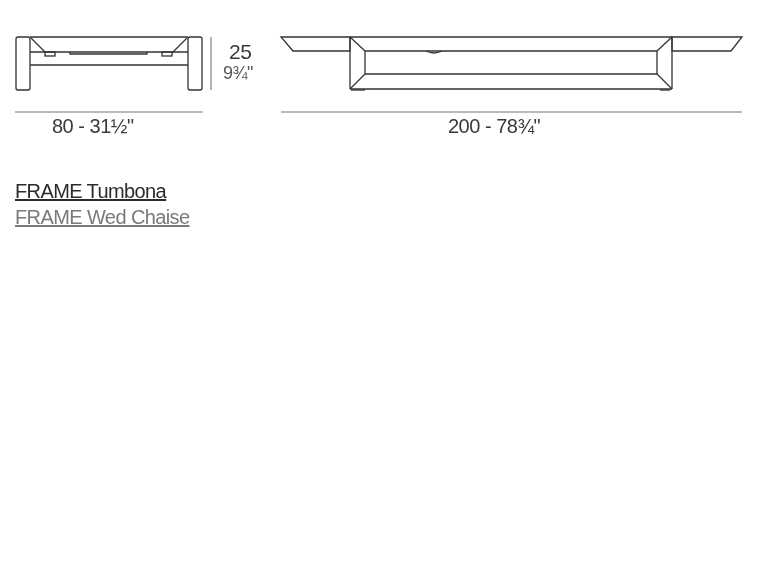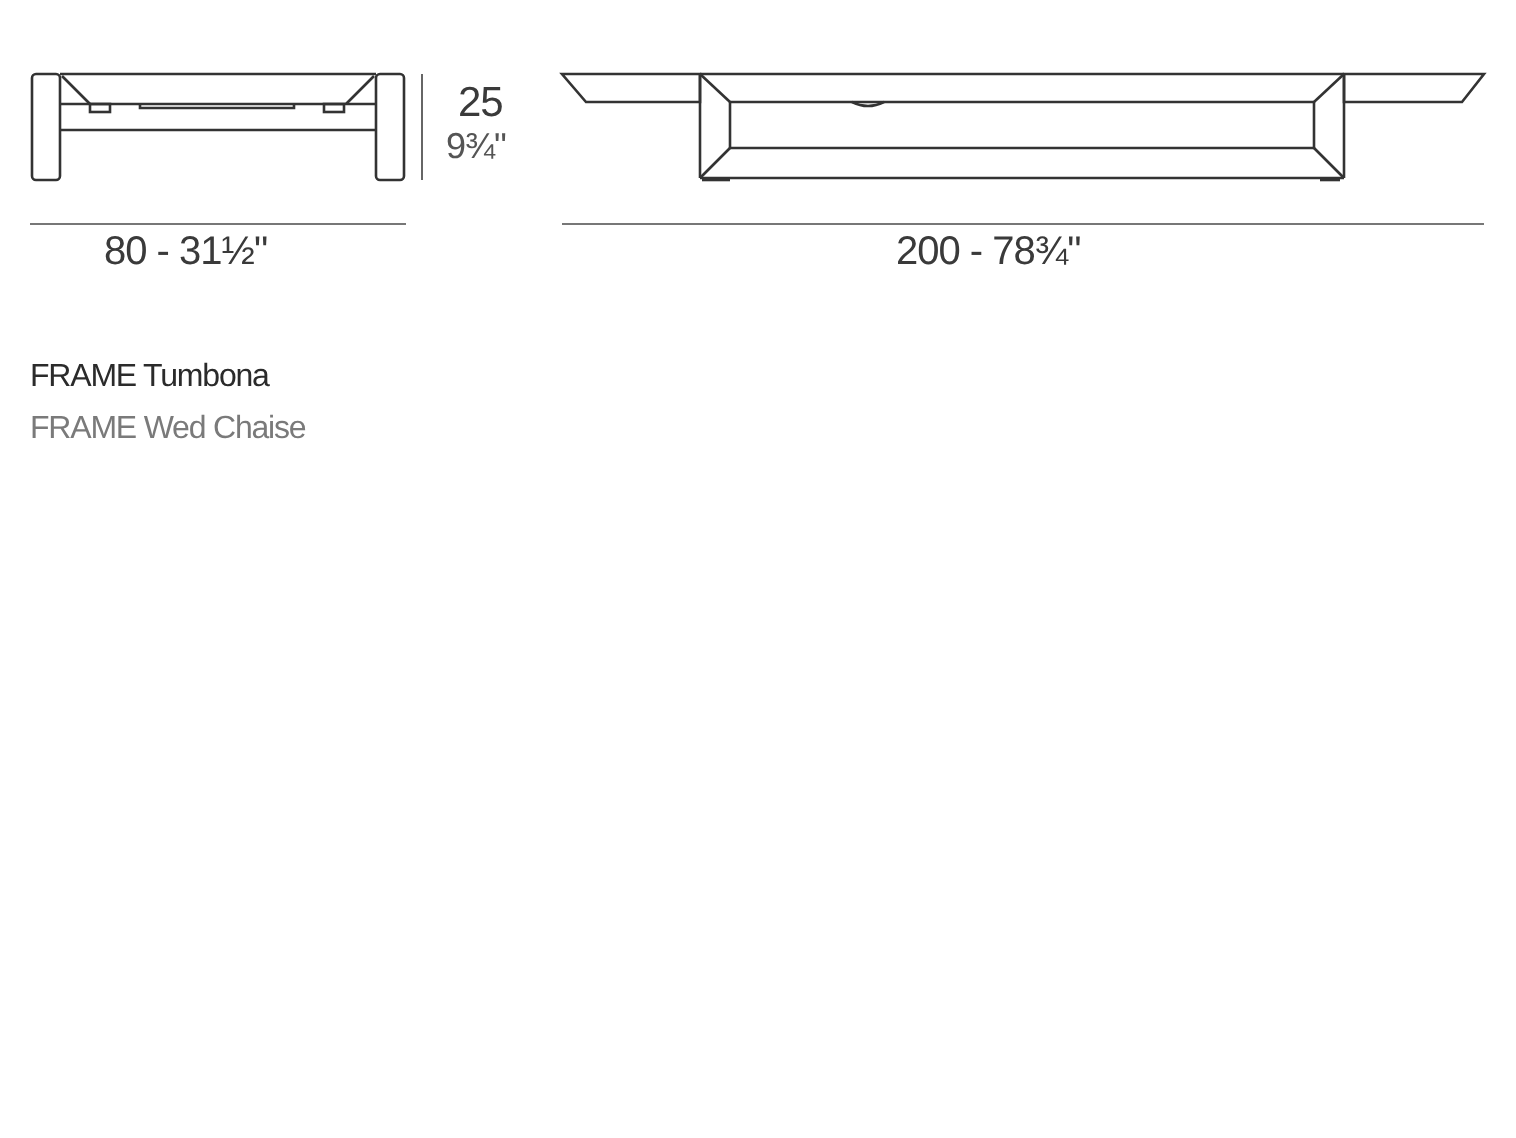--- a/index.html
+++ b/index.html
@@ -5,21 +5,21 @@
   html, body { margin:0; padding:0; background:#ffffff; }
   body { width:758px; height:569px; position:relative; overflow:hidden;
          font-family:"Liberation Sans", sans-serif; color:#333; }
   .drawing { position:absolute; left:0; top:0; }
   .dim { position:absolute; font-family:"Liberation Sans", sans-serif;
          font-weight:300; color:#3a3a3a; white-space:nowrap; letter-spacing:-0.5px; }
   .dim-width-small { left:52px; top:115px; font-size:20px; }
   .dim-width-large { left:448px; top:115px; font-size:20px; }
   .dim-height-cm { left:229px; top:40px; font-size:21px;text-align:center; }
   .dim-height-in { left:223px; top:63px; font-size:18px; color:#555; }
-  .title { position:absolute; left:15px; font-size:16px; letter-spacing:-0.6px; white-space:nowrap; }
+  .title { position:absolute; left:15px; font-size:20px; letter-spacing:-0.6px; white-space:nowrap;text-decoration:underline; }
   .title-es { top:180px; color:#2b2b2b; }
   .title-en { top:206px; color:#7a7a7a; }
 </style>
 </head>
 <body>
 
 <svg class="drawing" width="758" height="569" viewBox="0 0 758 569" xmlns="http://www.w3.org/2000/svg">
 
   <g fill="none" stroke="#333" stroke-width="1.3">
     <rect x="16" y="37" width="14" height="53" rx="2"></rect>

